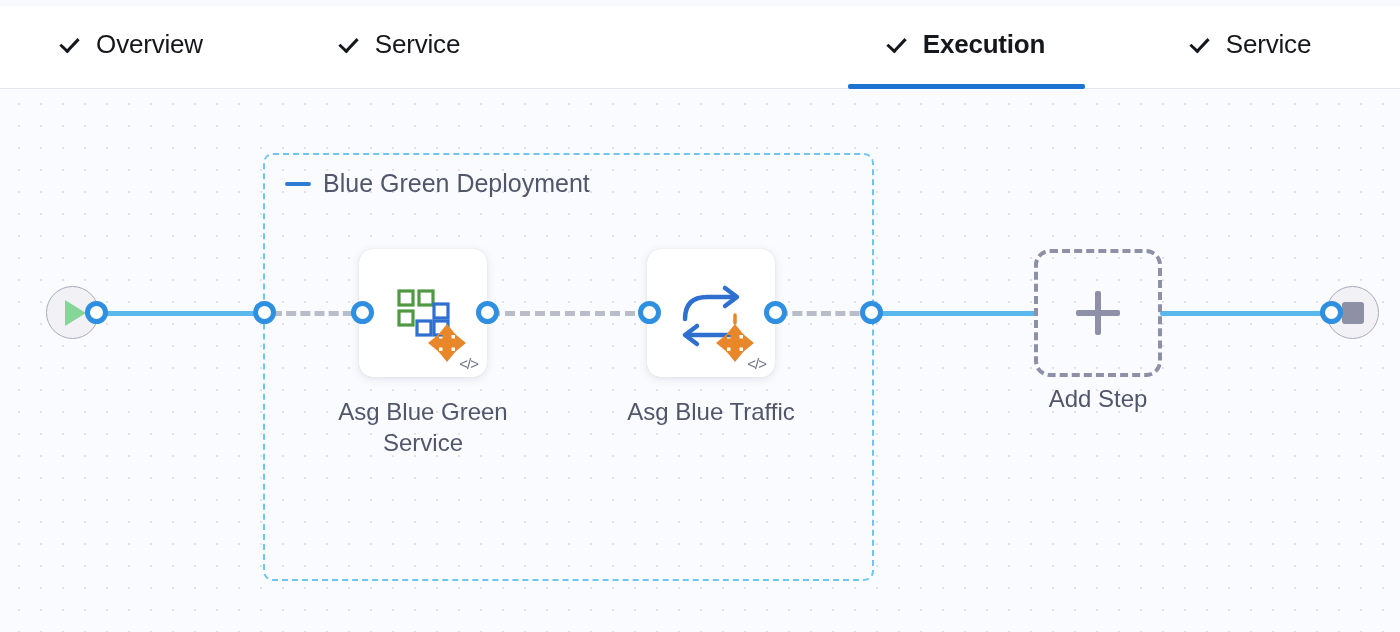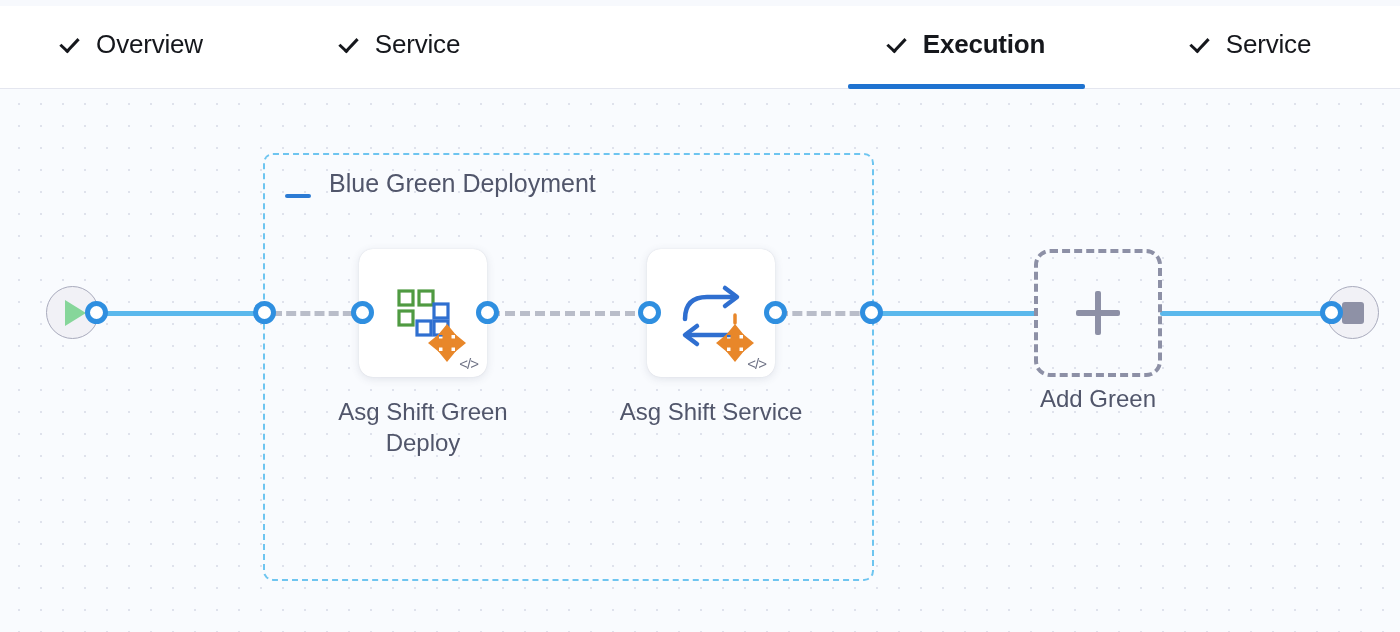--- a/index.html
+++ b/index.html
@@ -93,22 +93,22 @@
     left: 263px; top: 64px;
     width: 611px; height: 428px;
     border: 2px dashed #6ec5f0;
     border-radius: 10px;
     background: transparent;
   }
   .group-header {
     position: absolute;
     left: 285px; top: 80px;
     display: flex;
-    align-items: flex-end;
-    gap: 18px;
+    align-items: center;
+    gap: 12px;
     cursor: pointer;
   }
   .group-collapse {
     width: 26px; height: 4px;
     background: #2c7bd4;
     border-radius: 3px;
     flex: none;
   }
   .group-title {
     font-size: 25px;
@@ -307,21 +307,21 @@
           <path d="M88 75 l9 11 -4.5 0 0 9 -9 0 0 -9 -4.5 0 z"></path>
           <path d="M88 113 l9 -11 -4.5 0 0 -9 -9 0 0 9 -4.5 0 z"></path>
           <path d="M69 94 l11 -9 0 4.5 9 0 0 9 -9 0 0 4.5 z"></path>
           <path d="M107 94 l-11 -9 0 4.5 -9 0 0 9 9 0 0 4.5 z"></path>
           <circle cx="88" cy="94" r="6"></circle>
         </g>
       </svg>
     </span>
     <span class="code-badge">&lt;/&gt;</span>
   </div>
-  <div class="step-label" style="left:308px; top:308px;">Asg Shift Green Deploy</div>
+  <div class="step-label" style="left:308px; top:308px;">Asg Blue Green Service</div>
 
   <div class="step" style="left:647px; top:160px;">
     <span class="step-icon">
       <svg width="128" height="128" viewBox="0 0 128 128">
 
         <path d="M38 70 Q38 48 60 48 L86 48" fill="none" stroke="#2f6fd0" stroke-width="4.5" stroke-linecap="round"></path>
         <path d="M78 39 L90 48 L78 57" fill="none" stroke="#2f6fd0" stroke-width="4.5" stroke-linecap="round" stroke-linejoin="round"></path>
 
         <path d="M84 86 L42 86" fill="none" stroke="#2f6fd0" stroke-width="4.5" stroke-linecap="round"></path>
         <path d="M50 77 L38 86 L50 95" fill="none" stroke="#2f6fd0" stroke-width="4.5" stroke-linecap="round" stroke-linejoin="round"></path>
@@ -332,21 +332,21 @@
           <path d="M88 75 l9 11 -4.5 0 0 9 -9 0 0 -9 -4.5 0 z"></path>
           <path d="M88 113 l9 -11 -4.5 0 0 -9 -9 0 0 9 -4.5 0 z"></path>
           <path d="M69 94 l11 -9 0 4.5 9 0 0 9 -9 0 0 4.5 z"></path>
           <path d="M107 94 l-11 -9 0 4.5 -9 0 0 9 9 0 0 4.5 z"></path>
           <circle cx="88" cy="94" r="6"></circle>
         </g>
       </svg>
     </span>
     <span class="code-badge">&lt;/&gt;</span>
   </div>
-  <div class="step-label" style="left:596px; top:308px;">Asg Shift Service</div>
+  <div class="step-label" style="left:596px; top:308px;">Asg Blue Traffic</div>
 
   <div class="add-step-box">
     <span class="plus-v"></span>
     <span class="plus-h"></span>
   </div>
-  <div class="add-step-label">Add Green</div>
+  <div class="add-step-label">Add Step</div>
 
 </div>
 
 </body></html>

